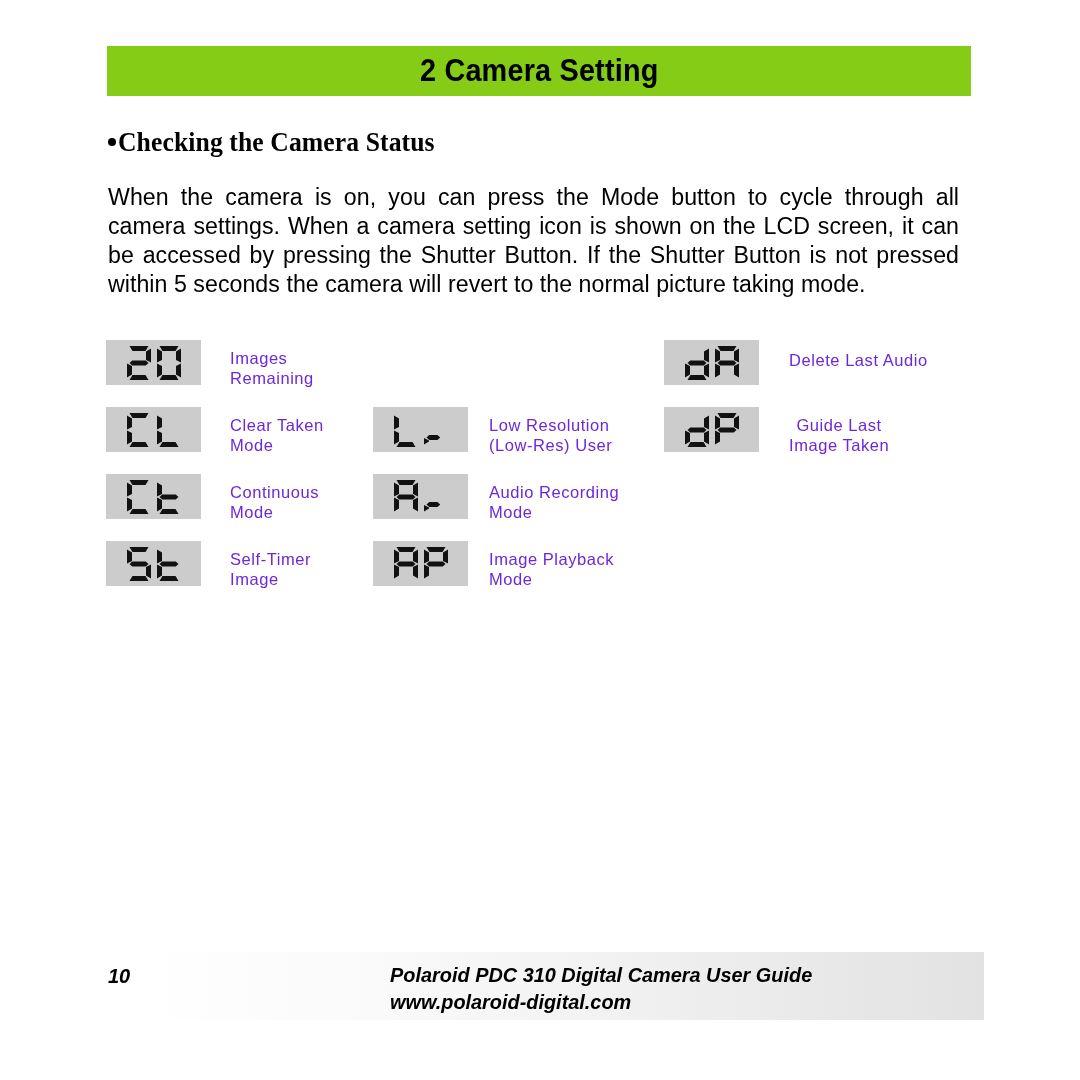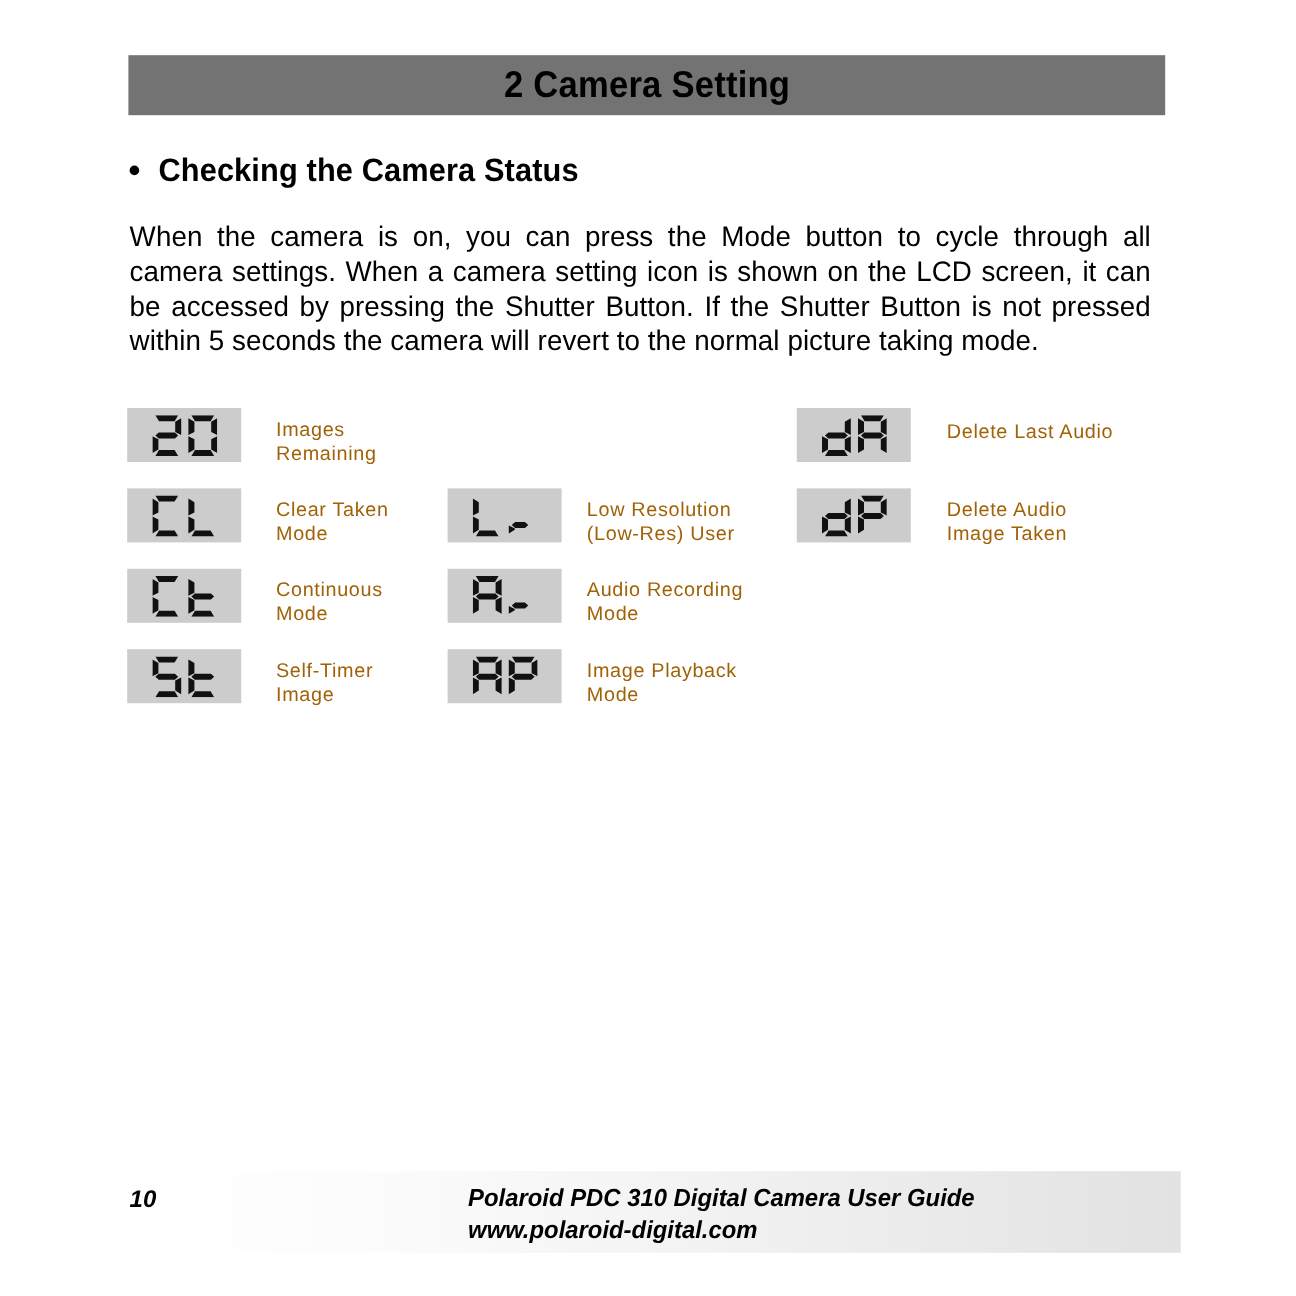--- a/index.html
+++ b/index.html
@@ -24,21 +24,21 @@
     height: 1080px;
   }
 
   
   .chapter-band {
     position: absolute;
     left: 107px;
     top: 46px;
     width: 864px;
     height: 50px;
-    background: #737373;
+    background: #84cc16;
     display: flex;
     align-items: center;
     justify-content: center;
   }
   .chapter-title {
     font-size: 31px;
     font-weight: bold;
     letter-spacing: 0.2px;
     color: #000;
     transform: scaleX(0.93);
@@ -46,22 +46,23 @@
     white-space: nowrap;
   }
 
   
   .section-heading {
     position: absolute;
     left: 108px;
     top: 127px;
     display: flex;
     align-items: baseline;
-    gap: 16px;
+    gap: 2px;
     white-space: nowrap;
+    font-family: Liberation Serif, serif;
   }
   .bullet-dot {
     display: inline-block;
     width: 8px;
     height: 8px;
     border-radius: 50%;
     background: #000;
     position: relative;
     top: -5px;
     flex: 0 0 auto;
@@ -119,34 +120,34 @@
     align-items: center;
     justify-content: center;
     position: relative;
   }
   .lcd-box svg { display: block; }
 
   .icon-label {
     font-size: 16.5px;
     line-height: 19.5px;
     letter-spacing: 0.55px;
-    color: #a16207;
+    color: #6d28d9;
     white-space: pre-line;
     padding-top: 9px;
   }
   .col1 .icon-label { margin-left: 29px; }
   .col2 .icon-label { margin-left: 21px; }
   .col3 .icon-label { margin-left: 30px; text-align: center; }
   .icon-cell.single-line .icon-label { padding-top: 11px; }
 
   
   .footer {
     position: absolute;
     left: 0;
-    top: 976px;
+    top: 952px;
     width: 920px;
     height: 68px;
   }
   .footer-band {
     position: absolute;
     left: 145px;
     top: 0px;
     width: 839px;
     height: 68px;
     background: linear-gradient(to right, #ffffff 0%, #fbfbfb 22%, #f4f4f4 48%, #ebebeb 74%, #e2e2e2 100%);
@@ -290,21 +291,21 @@
               </g>
               <g transform="translate(30,0)">
                 <path d="M 2.5 0 H 21.5 L 18.5 5 H 5.5 Z" fill="#111111"></path>
                 <path d="M 24 2.5 L 19 5.5 V 14 L 24 16.5 Z" fill="#111111"></path>
                 <path d="M 0 17.5 L 5 20 V 28.5 L 0 31.5 Z" fill="#111111"></path>
                 <path d="M 0 2.5 L 5 5.5 V 14 L 0 16.5 Z" fill="#111111"></path>
                 <path d="M 5.25 14.5 H 18.75 L 21.5 17 L 18.75 19.5 H 5.25 L 2.5 17 Z" fill="#111111"></path>
               </g>
             </svg>
           </div>
-          <div class="icon-label">Delete Audio
+          <div class="icon-label">Guide Last
 Image Taken</div>
         </div>
       </div>
       <div class="icon-row">
         <div class="icon-cell col1">
           <div class="lcd-box">
             <svg width="54" height="34" viewBox="0 0 54 34">
               <g transform="translate(0,0)">
                 <path d="M 2.5 0 H 21.5 L 18.5 5 H 5.5 Z" fill="#111111"></path>
                 <path d="M 0 2.5 L 5 5.5 V 14 L 0 16.5 Z" fill="#111111"></path>

